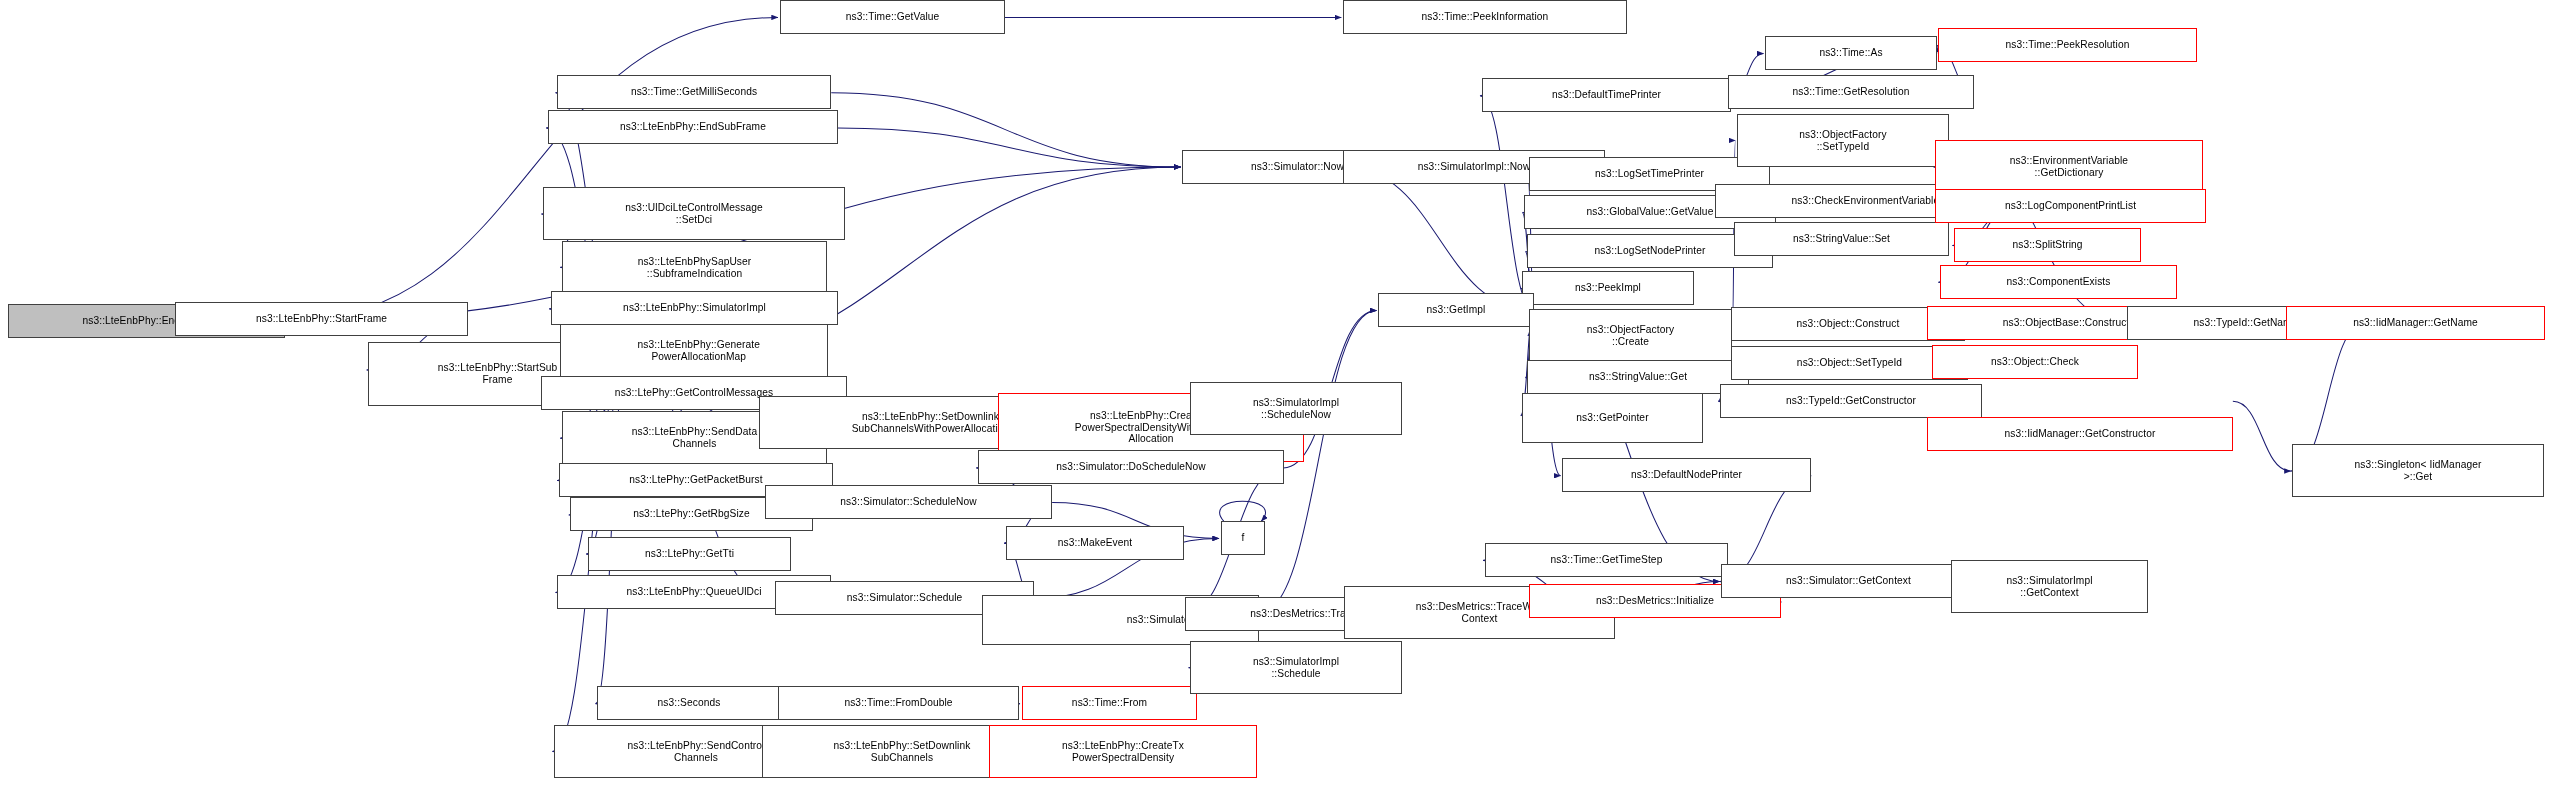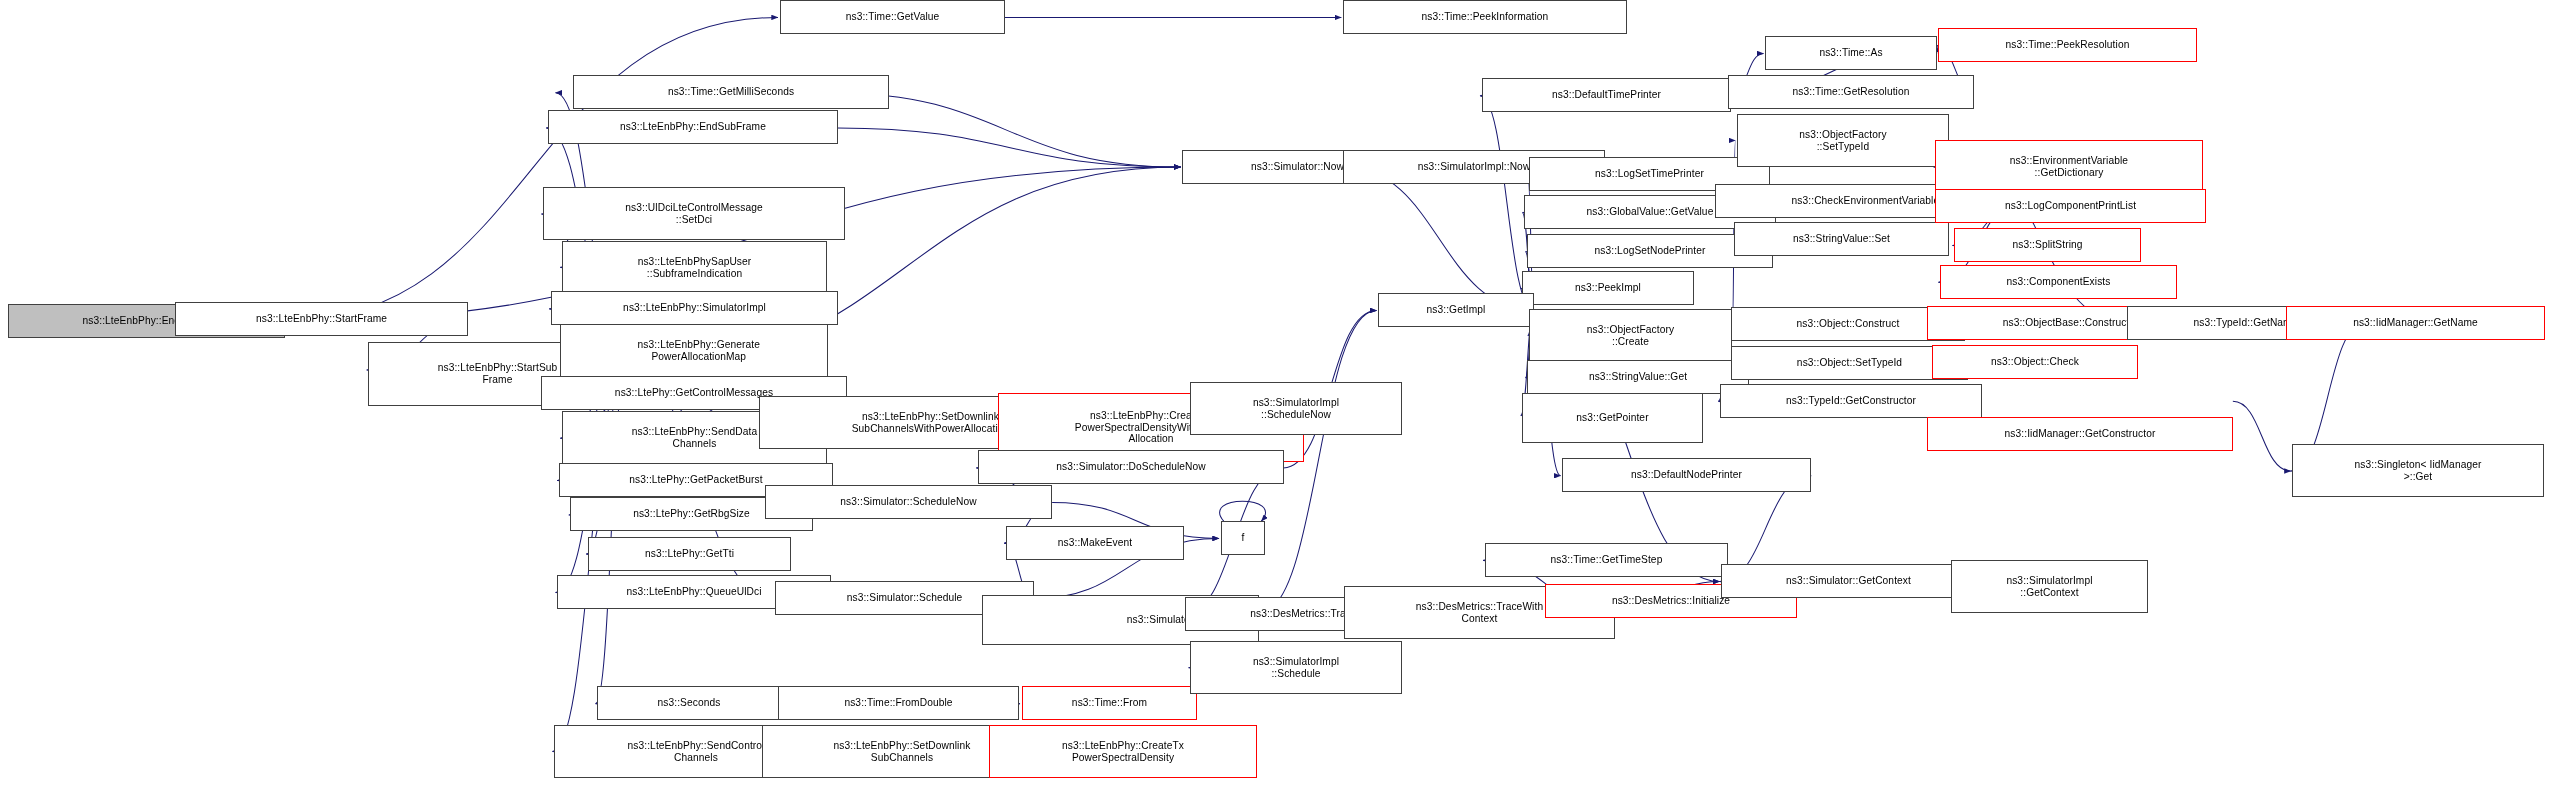--- a/index.html
+++ b/index.html
@@ -121,21 +121,21 @@
       <div class="node" style="left: 175px; top: 302px; width: 293px; height: 34px;">
         <span>ns3::LteEnbPhy::StartFrame</span>
       </div>
       <div class="node" style="left: 368px; top: 342px; width: 259px; height: 64px;">
         <span>ns3::LteEnbPhy::StartSub
 Frame</span>
       </div>
       <div class="node" style="left: 780px; top: 0px; width: 225px; height: 34px;">
         <span>ns3::Time::GetValue</span>
       </div>
-      <div class="node" style="left: 557px; top: 75px; width: 316px; height: 34px; margin-left: 16px;">
+      <div class="node" style="left: 557px; top: 75px; width: 274px; height: 34px;">
         <span>ns3::Time::GetMilliSeconds</span>
       </div>
       <div class="node" style="left: 548px; top: 110px; width: 290px; height: 34px;">
         <span>ns3::LteEnbPhy::EndSubFrame</span>
       </div>
       <div class="node" style="left: 543px; top: 187px; width: 302px; height: 53px;">
         <span>ns3::UlDciLteControlMessage
 ::SetDci</span>
       </div>
       <div class="node" style="left: 562px; top: 241px; width: 265px; height: 53px;">
@@ -267,21 +267,21 @@
       </div>
       <div class="node" style="left: 1522px; top: 393px; width: 181px; height: 50px;">
         <span>ns3::GetPointer</span>
       </div>
       <div class="node" style="left: 1562px; top: 458px; width: 249px; height: 34px;">
         <span>ns3::DefaultNodePrinter</span>
       </div>
       <div class="node" style="left: 1485px; top: 543px; width: 243px; height: 34px;">
         <span>ns3::Time::GetTimeStep</span>
       </div>
-      <div class="node red" style="left: 1529px; top: 584px; width: 252px; height: 34px; margin-left: 16px;">
+      <div class="node red" style="left: 1529px; top: 584px; width: 252px; height: 34px;">
         <span>ns3::DesMetrics::Initialize</span>
       </div>
       <div class="node" style="left: 1765px; top: 36px; width: 172px; height: 34px;">
         <span>ns3::Time::As</span>
       </div>
       <div class="node" style="left: 1728px; top: 75px; width: 246px; height: 34px;">
         <span>ns3::Time::GetResolution</span>
       </div>
       <div class="node" style="left: 1737px; top: 114px; width: 212px; height: 53px;">
         <span>ns3::ObjectFactory

